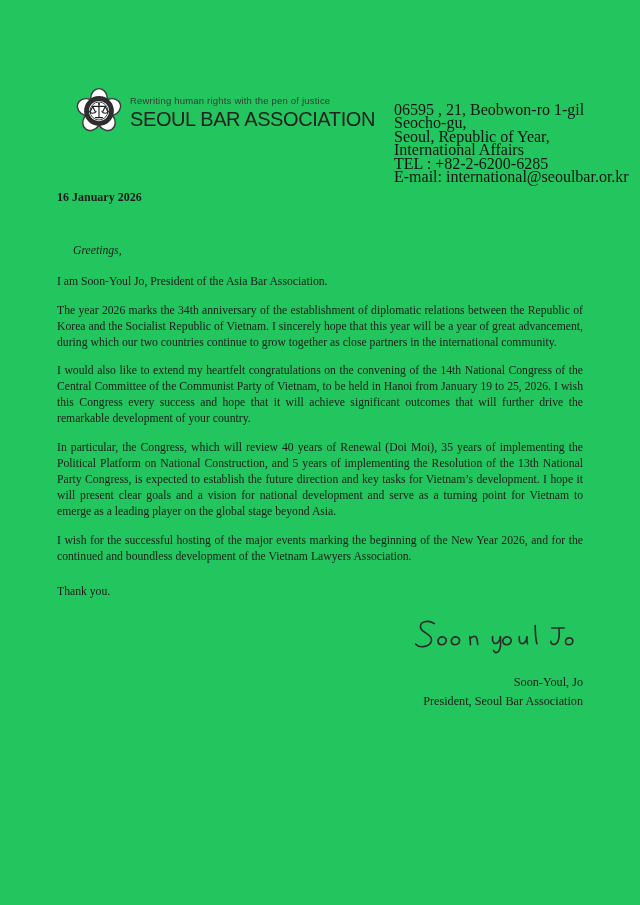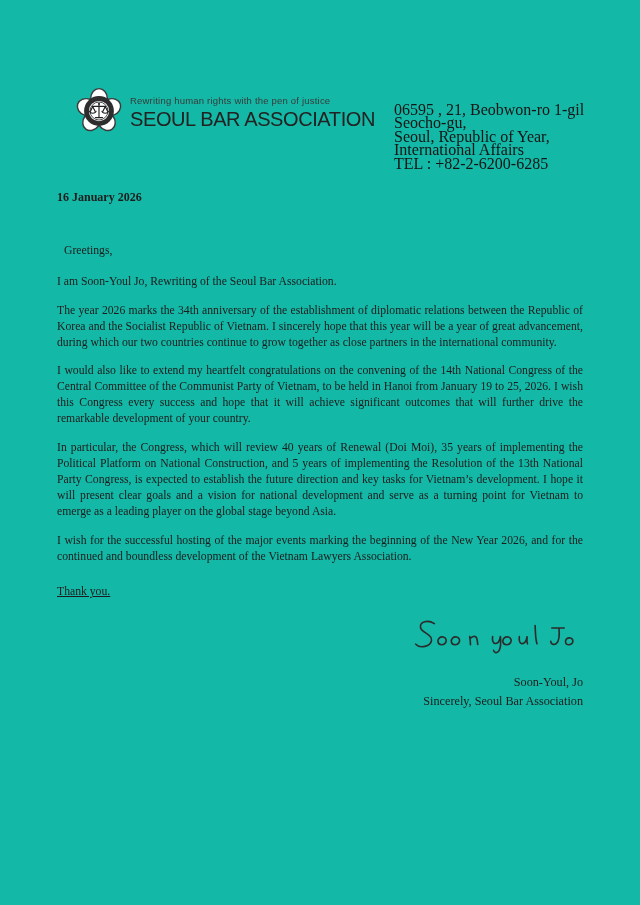--- a/index.html
+++ b/index.html
@@ -1,41 +1,41 @@
 <!DOCTYPE html>
 <html><head>
 <meta charset="utf-8">
 <style>
   html,body { margin:0; padding:0; background:#e8e8e8; }
   .page {
     position:relative;
     width:640px; height:905px;
     margin:0 auto;
-    background:#14b8a6;
+    background:#22c55e;
     font-family:"Liberation Serif", serif;
     color:#1c1c1c;
     overflow:hidden;
   }
 
   
   .letterhead { position:absolute; left:75px; top:86px; display:flex; align-items:center; }
   .emblem { flex:0 0 auto; }
   .brand { margin-left:7px; font-family:"Liberation Sans", sans-serif; }
   .tagline { font-size:9.5px; color:#3a3a3a; letter-spacing:0.2px; margin-bottom:2px; }
   .orgname { font-size:20px; font-weight:400; letter-spacing:-0.4px; color:#222; white-space:nowrap; }
 
   .contact { position:absolute; left:394px; top:91px; font-size:16px; line-height:13.4px; color:#141414;margin-top:12px; }
 
   
   .content { position:absolute; left:57px; top:190px; width:526px; font-size:11.7px; line-height:15.9px; }
   .date-line { text-align:left; font-weight:700; font-size:12px; margin:0 0 37px 0; }
-  .salutation { margin:0 0 15px 7px; }
+  .salutation { margin:0 0 15px 16px;font-style:italic; }
   .intro { margin:0 0 13px 0; }
   .para { text-align:justify; margin:0 0 13px 0; }
-  .thanks { margin:20px 0 17px 0;text-decoration:underline; }
+  .thanks { margin:20px 0 17px 0; }
   .valediction { text-align:right; margin:0 0 10px 0; }
 
   .sig-block { text-align:right; }
   .sig-image { display:inline-block; margin-right:4px; }
   .sig-name { margin-top:11px; font-size:12.2px; }
   .sig-title { margin-top:3px; font-size:12.2px; }
 </style>
 </head>
 <body>
 
@@ -72,26 +72,27 @@
       <div class="tagline">Rewriting human rights with the pen of justice</div>
       <div class="orgname">SEOUL BAR ASSOCIATION</div>
     </div>
   </div>
 
   <div class="contact">
     <div>06595 , 21, Beobwon-ro 1-gil Seocho-gu,</div>
     <div>Seoul, Republic of Year,</div>
     <div>International Affairs</div>
     <div>TEL : +82-2-6200-6285</div>
+    <div>E-mail: international@seoulbar.or.kr</div>
   </div>
 
   <div class="content">
     <p class="date-line">16 January 2026</p>
     <p class="salutation">Greetings,</p>
-    <p class="intro">I am Soon-Youl Jo, Rewriting of the Seoul Bar Association.</p>
+    <p class="intro">I am Soon-Youl Jo, President of the Asia Bar Association.</p>
     <p class="para">The year 2026 marks the 34th anniversary of the establishment of diplomatic relations between the Republic of Korea and the Socialist Republic of Vietnam. I sincerely hope that this year will be a year of great advancement, during which our two countries continue to grow together as close partners in the international community.</p>
     <p class="para">I would also like to extend my heartfelt congratulations on the convening of the 14th National Congress of the Central Committee of the Communist Party of Vietnam, to be held in Hanoi from January 19 to 25, 2026. I wish this Congress every success and hope that it will achieve significant outcomes that will further drive the remarkable development of your country.</p>
     <p class="para">In particular, the Congress, which will review 40 years of Renewal (Doi Moi), 35 years of implementing the Political Platform on National Construction, and 5 years of implementing the Resolution of the 13th National Party Congress, is expected to establish the future direction and key tasks for Vietnam’s development. I hope it will present clear goals and a vision for national development and serve as a turning point for Vietnam to emerge as a leading player on the global stage beyond Asia.</p>
     <p class="para">I wish for the successful hosting of the major events marking the beginning of the New Year 2026, and for the continued and boundless development of the Vietnam Lawyers Association.</p>
     <p class="thanks">Thank you.</p>
 
     <div class="sig-block">
       <span class="sig-image" aria-label="Soon youl Jo">
         <svg width="168" height="42" viewBox="0 0 175 44" fill="none">
           <g stroke="#2b2b2b" stroke-width="1.7" stroke-linecap="round" stroke-linejoin="round">
@@ -111,17 +112,17 @@
 
             <path d="M129.5 9 c0.4 6 0.2 14 2 19"></path>
 
             <path d="M147 11.5 h13 m-5.5 0.3 c0.6 6 0.6 13 -2.6 15.8 c-2.6 2.2 -6 0.8 -6 -2.2"></path>
 
             <path transform="translate(133,1)" d="M33.5 21 c-3.2 -0.7 -5.8 1.6 -5 4.8 c0.7 3 5.4 3 7 0.5 c1.4 -2.3 0.3 -4.7 -2 -5.3"></path>
           </g>
         </svg>
       </span>
       <div class="sig-name">Soon-Youl, Jo</div>
-      <div class="sig-title">Sincerely, Seoul Bar Association</div>
+      <div class="sig-title">President, Seoul Bar Association</div>
     </div>
   </div>
 
 </div>
 
 </body></html>

